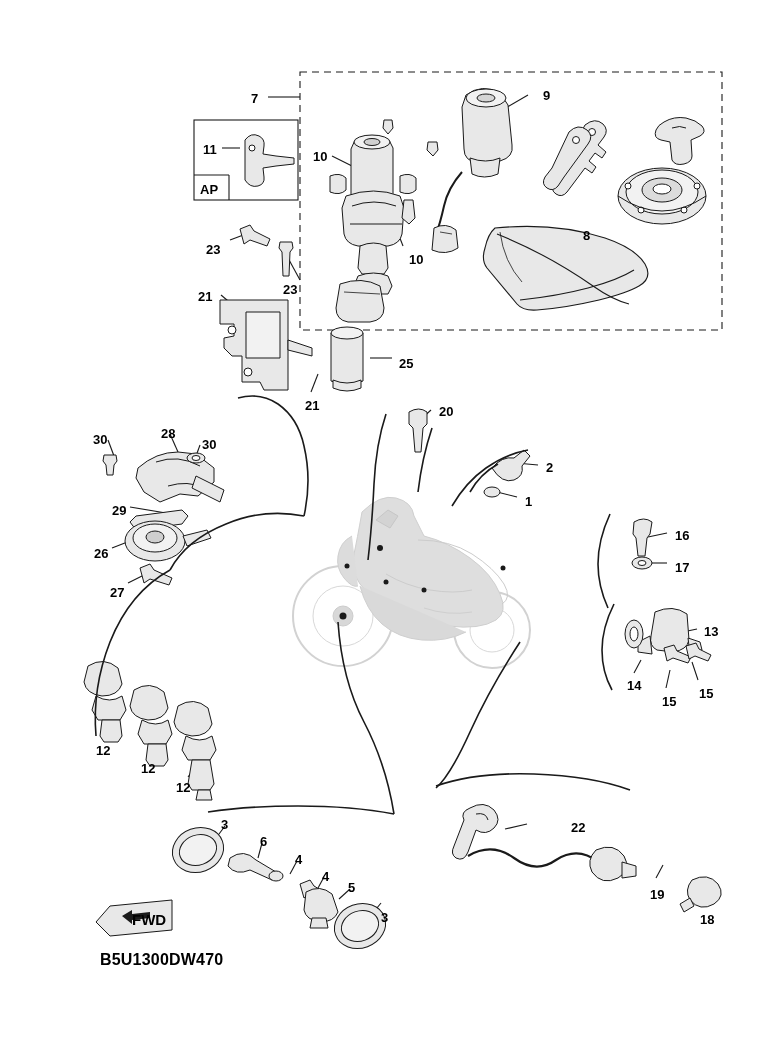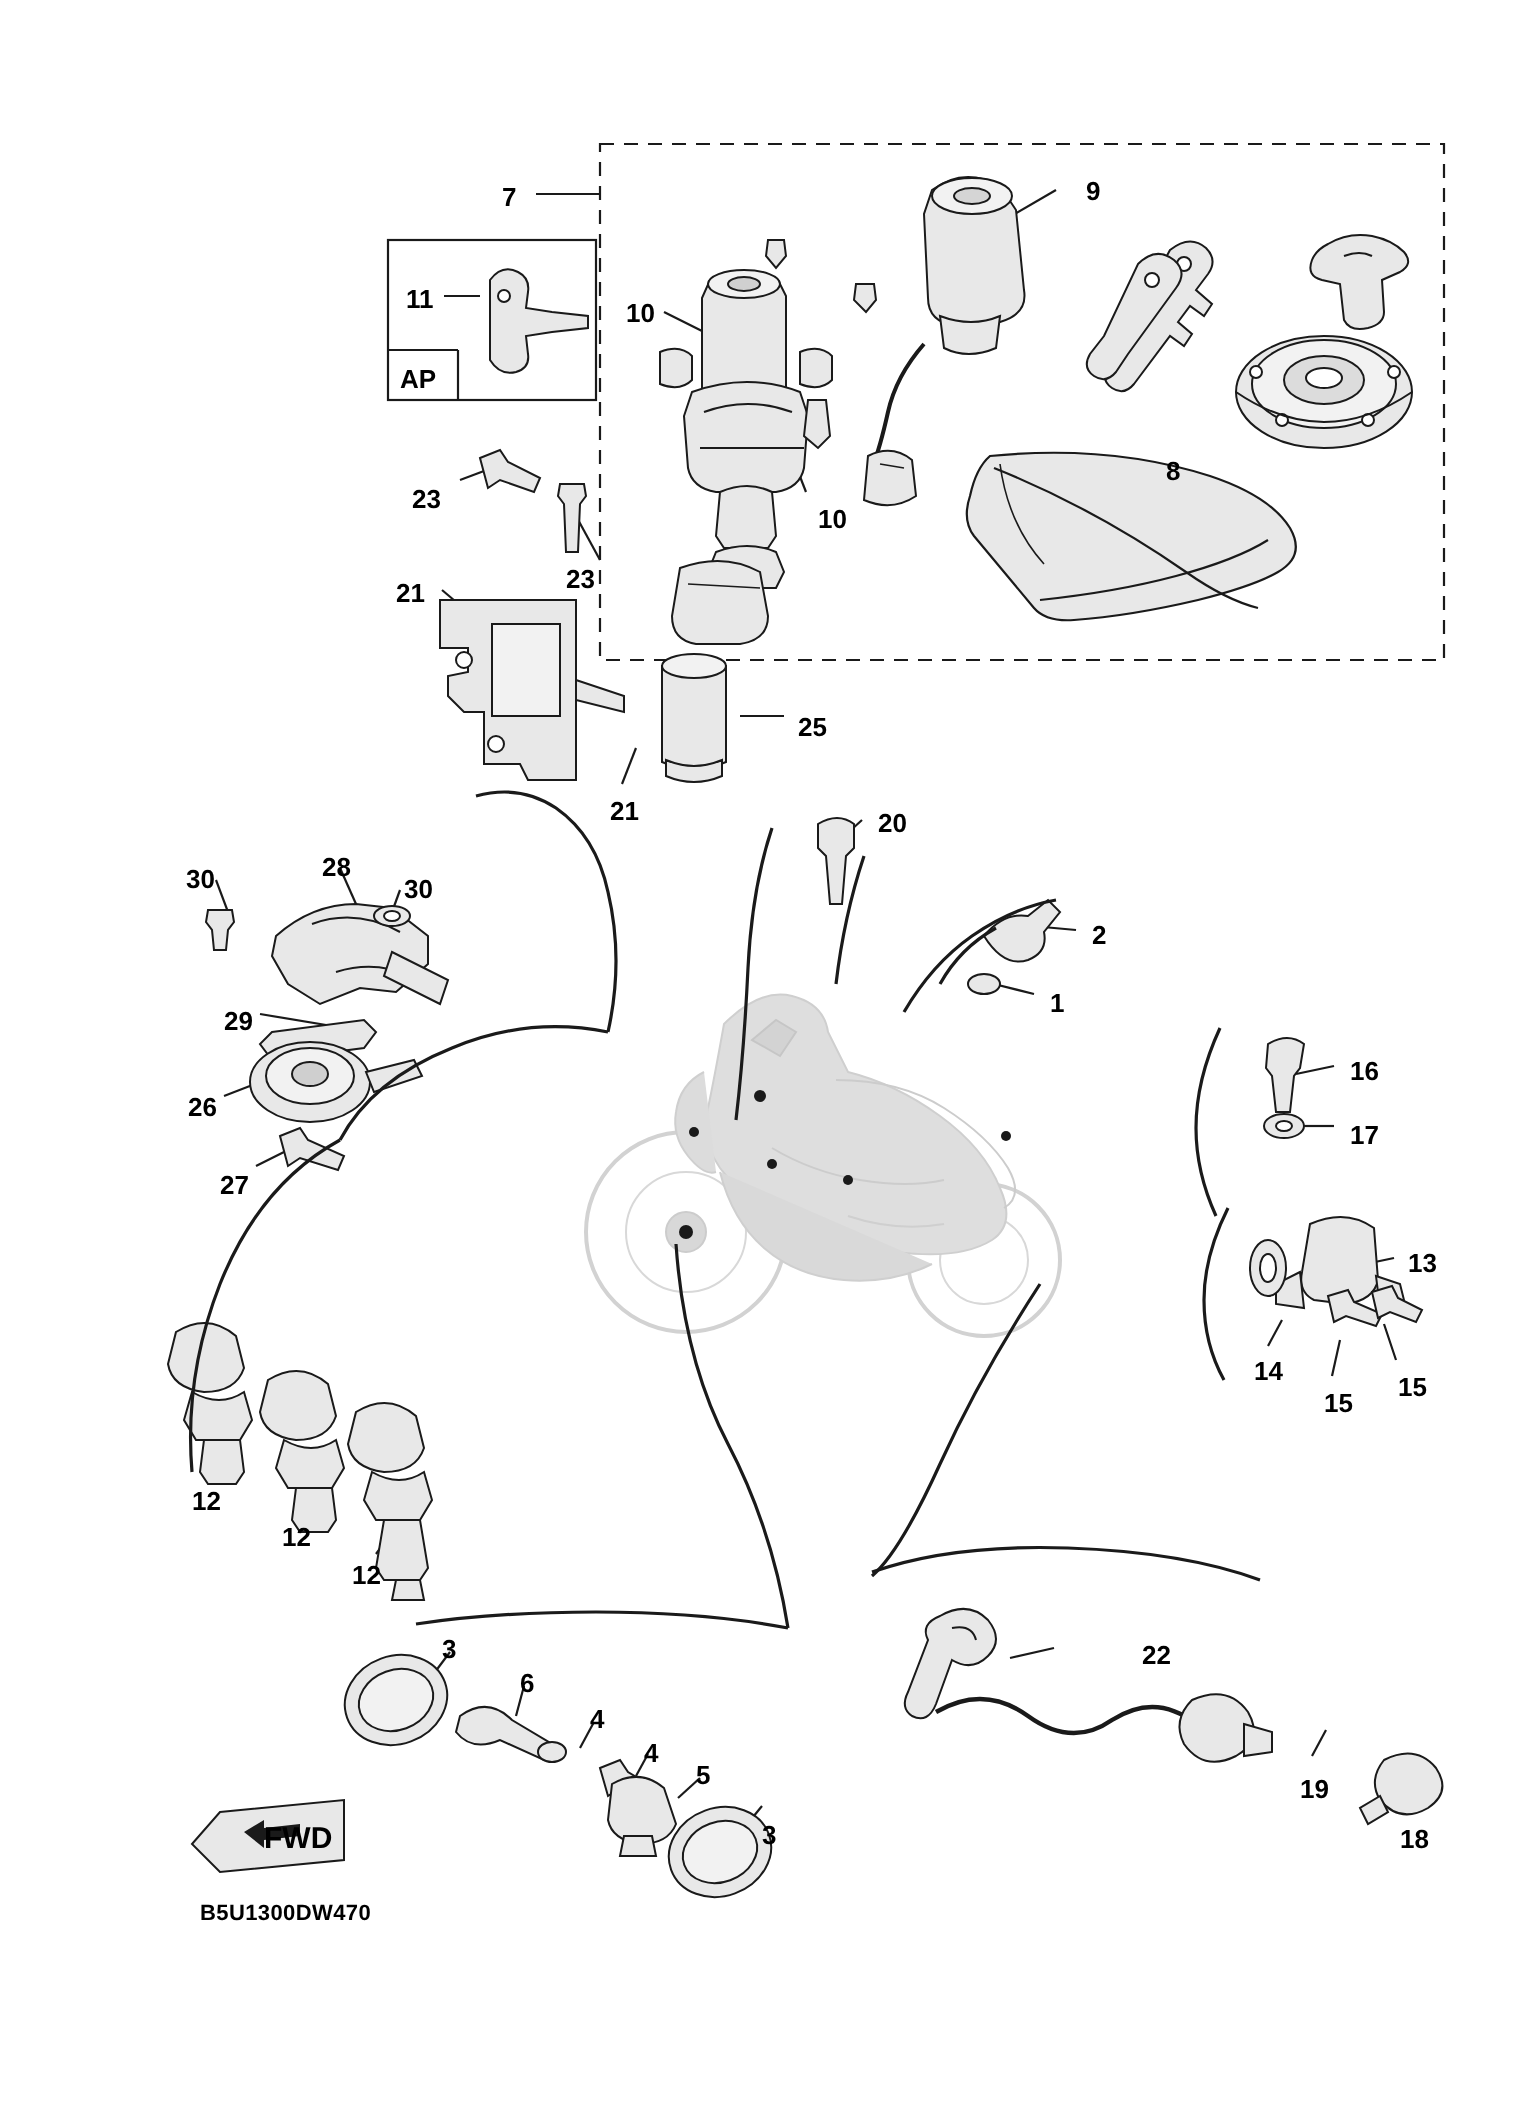--- a/index.html
+++ b/index.html
@@ -29,21 +29,21 @@
     font-family: "Liberation Sans", sans-serif;
     font-size: 13px;
     font-weight: 700;
     color: #000000;
     line-height: 1;
     white-space: nowrap;
   }
   .diagram-code {
     position: absolute;
     font-family: "Liberation Sans", sans-serif;
-    font-size: 11px;
+    font-size: 16px;
     font-weight: 700;
     letter-spacing: 0.2px;
     color: #000000;
     padding-left: 12px;
   }
   .ap-label {
     position: absolute;
     font-family: "Liberation Sans", sans-serif;
     font-size: 13px;
     font-weight: 700;

